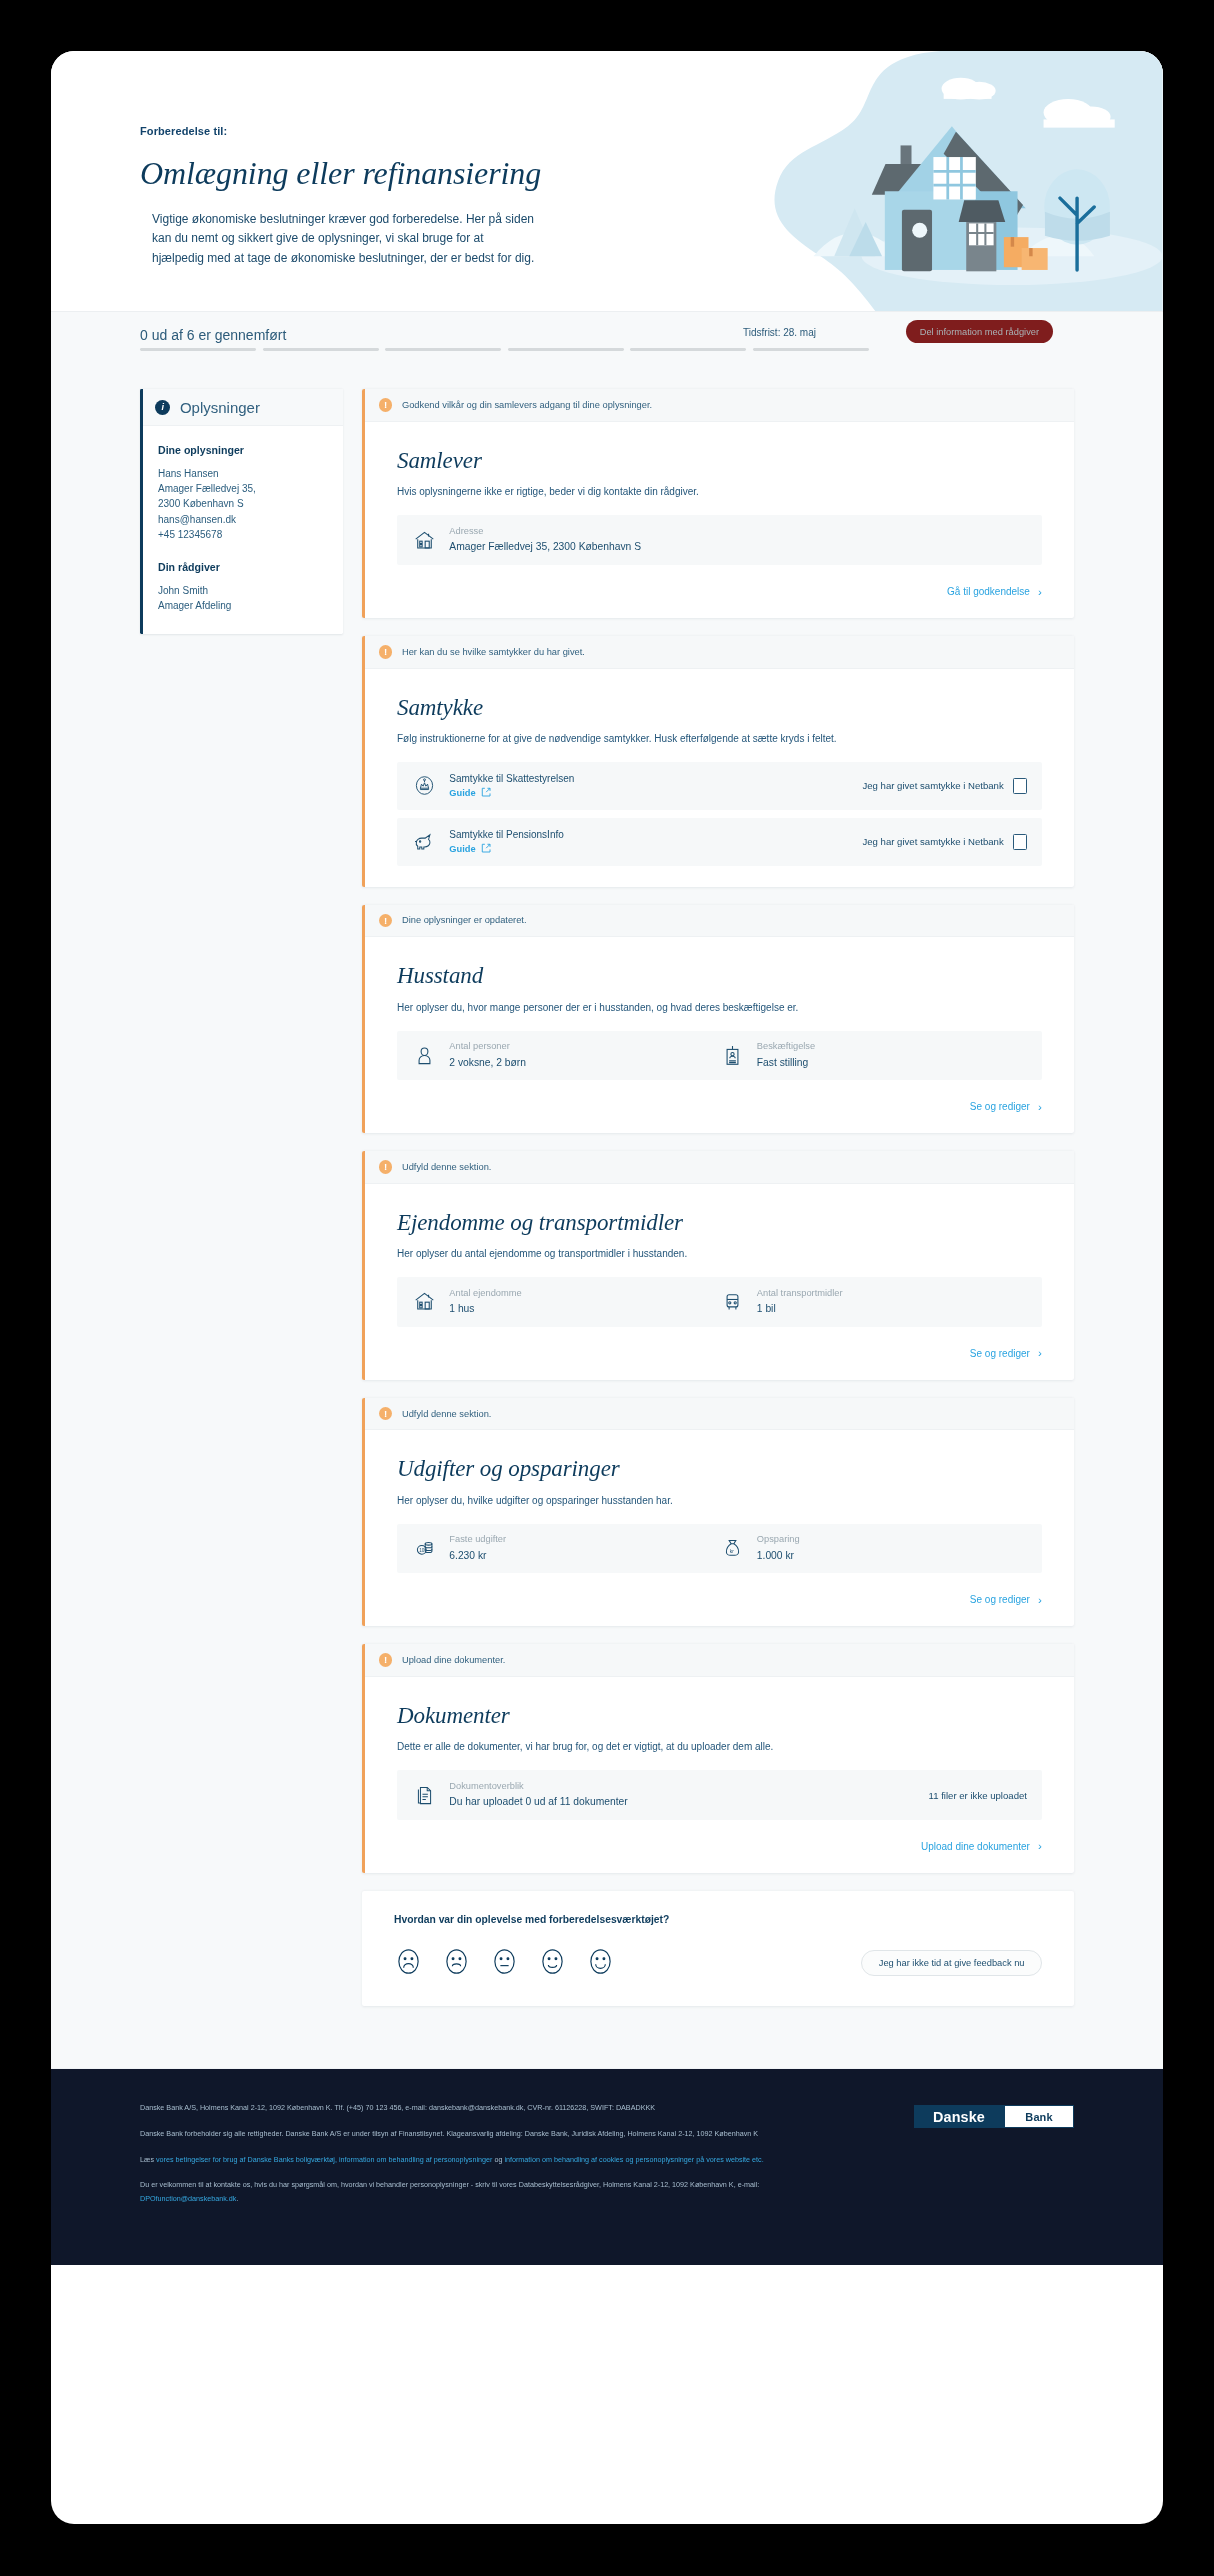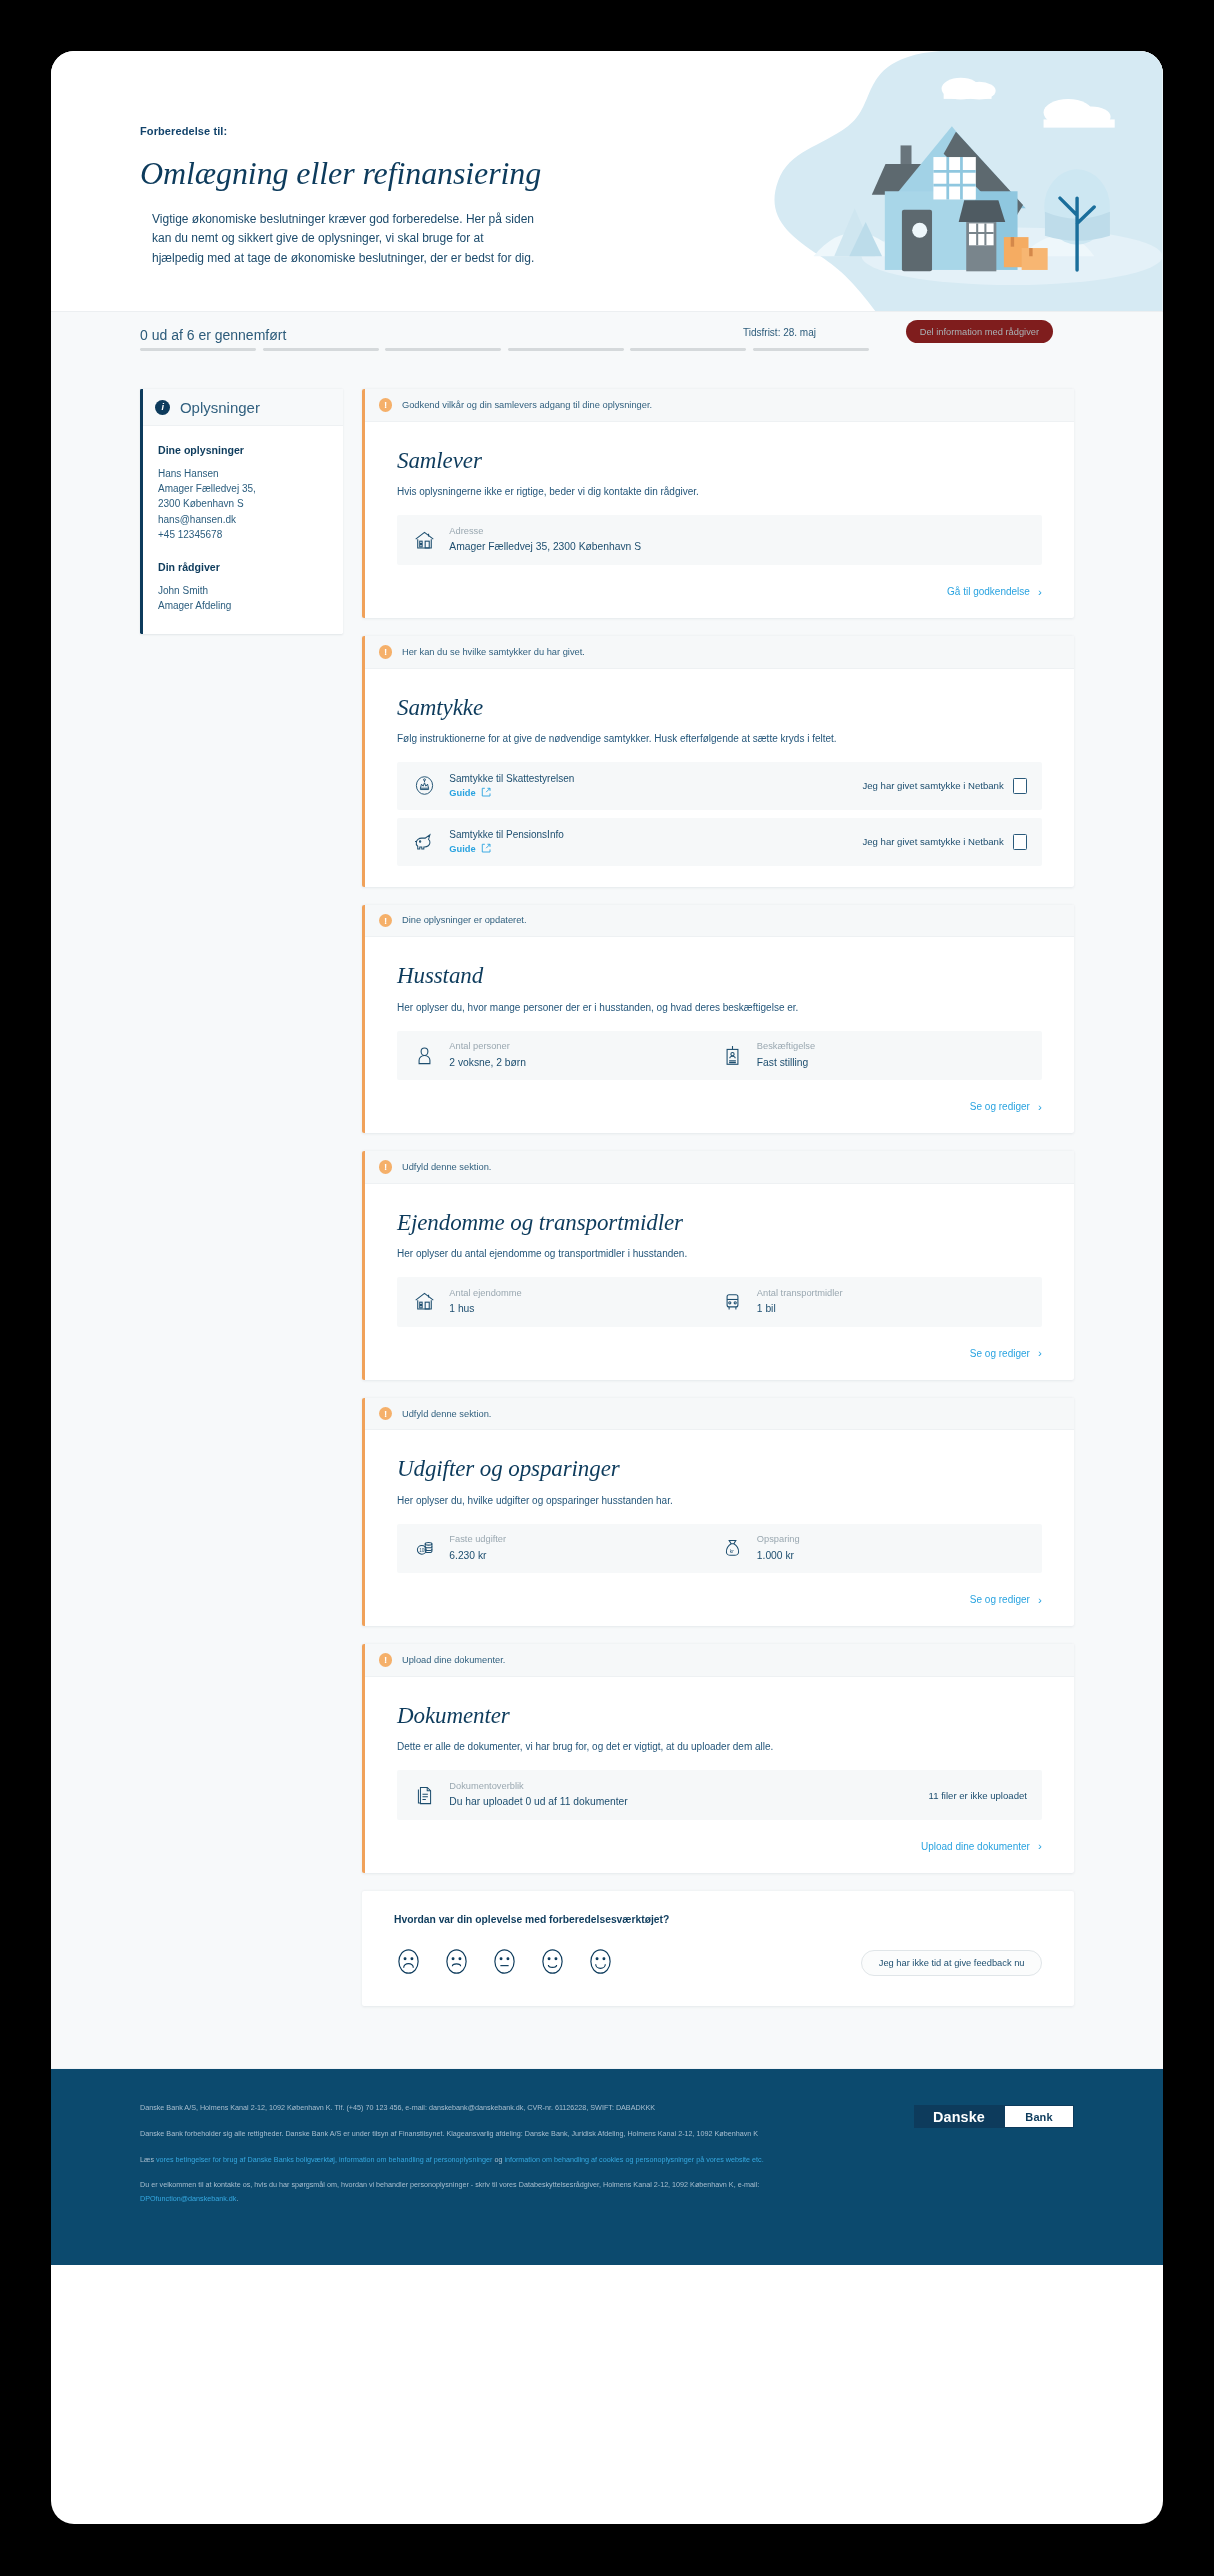--- a/index.html
+++ b/index.html
@@ -282,21 +282,21 @@
     height: 26px;
     padding: 0 16.5px;
     font-size: 9.3px;
     color: #1d4e6f;
     cursor: pointer;
     display: flex; align-items: center;
   }
 
   
   .footer {
-    background: #0c4a6e;
+    background: #0f172a;
     padding: 32px 89px 48px 89px;
     position: relative;
     border-top: 0.7px solid #f0f3f5;
   }
   .footer p {
     font-size: 7.2px;
     line-height: 1.85;
     color: #a9bfd0;
     max-width: 685px;
     margin-bottom: 12.3px;

